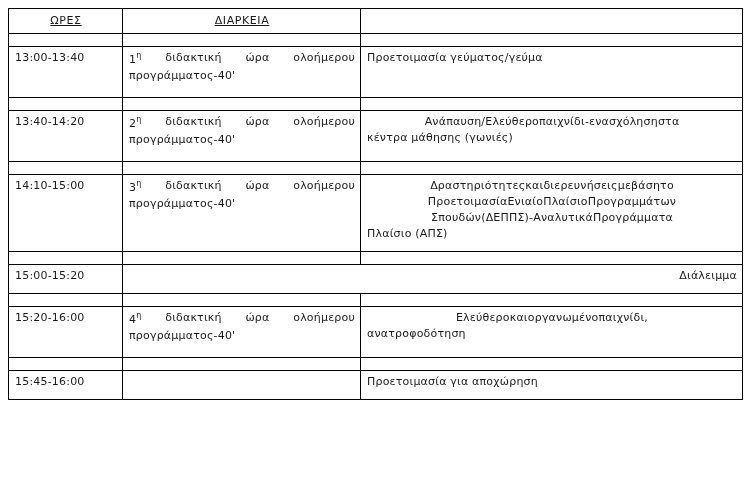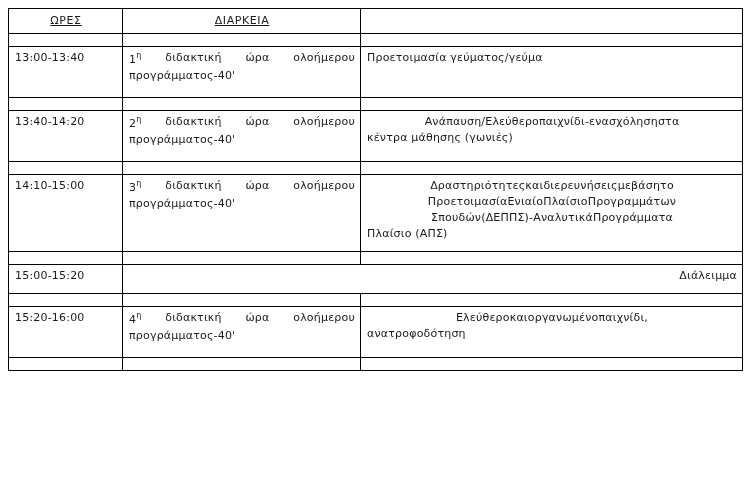--- a/index.html
+++ b/index.html
@@ -234,17 +234,22 @@
           <div class="j-row last">ανατροφοδότηση</div>
         </td>
       </tr>
 
       <tr class="spacer">
         <td></td>
         <td></td>
         <td></td>
       </tr>
 
+      <tr class="single">
+        <td class="hours"><span>15:45-16:00</span></td>
+        <td class="dur"><span></span></td>
+        <td class="desc"><span>Προετοιμασία για αποχώρηση</span></td>
+      </tr>
 
     </tbody>
   </table>
 
 </div>
 
 </body></html>

